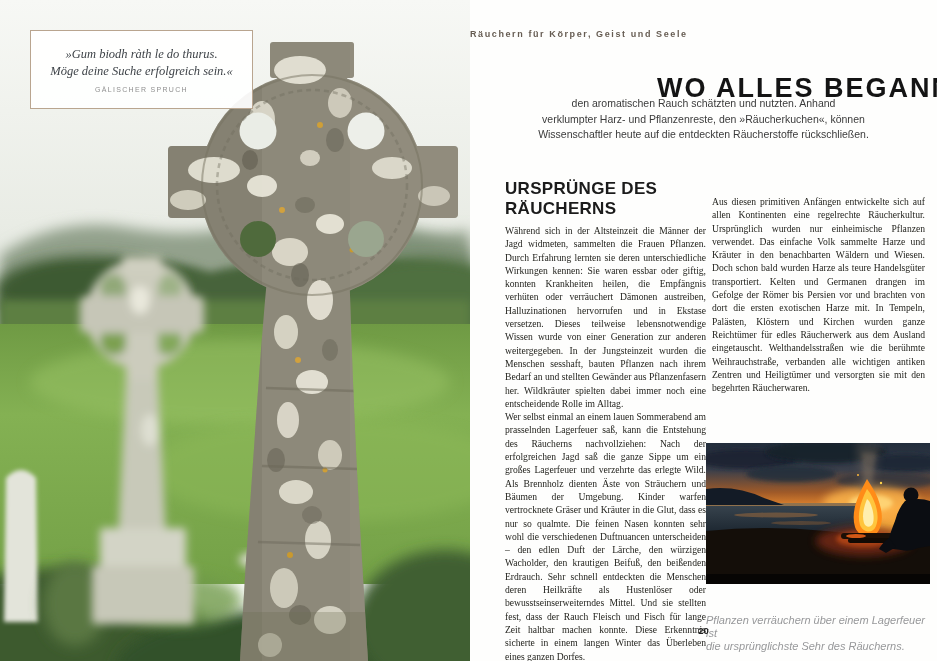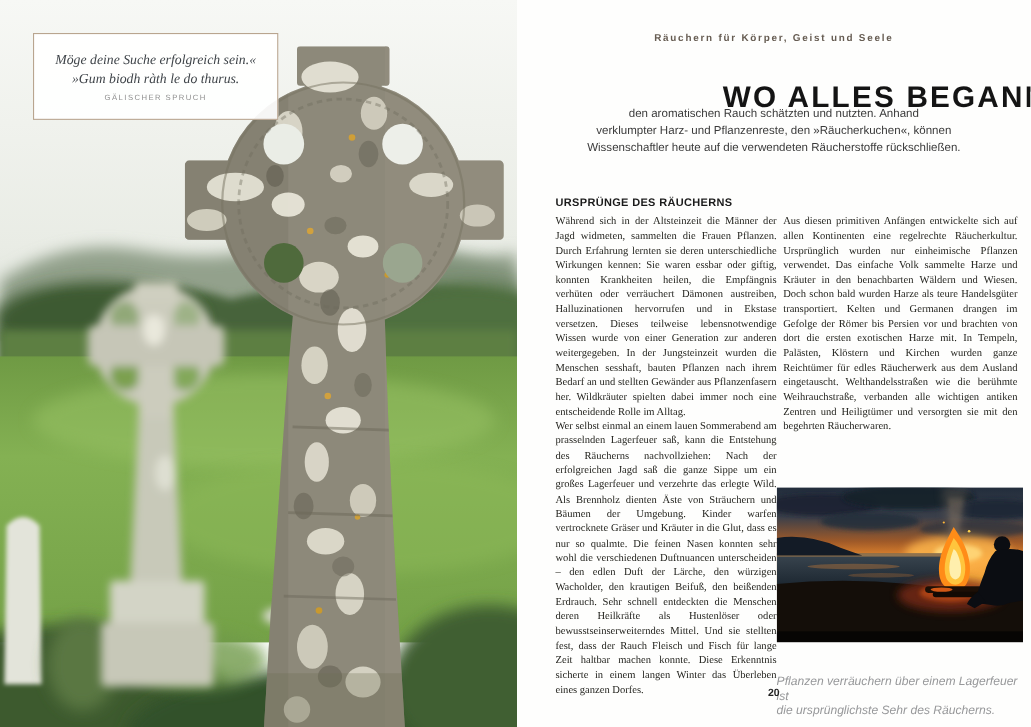--- a/index.html
+++ b/index.html
@@ -9,31 +9,31 @@
   .left-page{position:absolute;left:0;top:0;width:470px;height:661px;overflow:hidden;}
   .left-page svg{display:block;}
   .quote-box{position:absolute;left:30px;top:30px;width:223px;height:79px;box-sizing:border-box;
     background:rgba(255,255,255,0.93);border:1px solid #b9a58f;
     display:flex;flex-direction:column;align-items:center;justify-content:center;text-align:center;}
   .quote-line{font-family:"Liberation Serif",serif;font-style:italic;font-size:12.5px;line-height:17px;color:#3e4348;white-space:nowrap;}
   .quote-attr{margin-top:6px;font-size:7px;letter-spacing:1.3px;color:#8f8f8f;}
 
   
   .right-page{position:absolute;left:470px;top:0;width:467px;height:661px;background:#fefefd;}
-  .running-head{position:absolute;left:0;top:29px;width:100%;text-align:center;
+  .running-head{position:absolute;left:0;top:29px;width:100%;
     font-weight:bold;font-size:9px;letter-spacing:1.6px;color:#665c52;}
   .page-title{position:absolute;left:0;top:57px;width:100%;text-align:right;margin:16px;
     font-weight:bold;font-size:27px;line-height:30px;letter-spacing:2px;color:#141414;}
   .intro{position:absolute;left:0;top:96px;width:100%;text-align:center;
     font-size:10.5px;line-height:15.6px;color:#3b3b3b;}
   .intro div{white-space:nowrap;}
   .col{position:absolute;}
   .col-left{left:35px;top:179px;width:201px;}
   .col-right{left:242px;top:195px;width:213px;}
-  .section-heading{margin:0 0 5px 0;font-weight:bold;font-size:10px;letter-spacing:.3px;color:#1b1b1b;}
+  .section-heading{margin:0 0 5px 0;font-weight:bold;font-size:17px;letter-spacing:.3px;color:#1b1b1b;}
   .body-text p{margin:0;font-family:"Liberation Serif",serif;font-size:9.6px;line-height:13.3px;
     color:#24241f;text-align:justify;hyphens:auto;-webkit-hyphens:auto;}
   .figure{position:absolute;left:236px;top:443px;width:224px;height:141px;overflow:hidden;}
   .caption{position:absolute;left:236px;top:614px;width:224px;font-size:11px;line-height:13px;color:#97989a;font-style:italic;}
   .page-number{position:absolute;left:0;top:625px;width:100%;text-align:center;font-weight:bold;font-size:9.5px;color:#222;}
 </style>
 </head>
 <body>
 
 <div class="spread">
@@ -159,34 +159,34 @@
           <circle cx="258" cy="239" r="18" fill="#4f6a3c"></circle>
           <circle cx="366" cy="239" r="18" fill="#9aa68f"></circle>
 
           <circle cx="312" cy="185" r="95" fill="none" stroke="#6f6b5c" stroke-width="2.5" opacity="0.4" stroke-dasharray="5 4"></circle>
           <circle cx="312" cy="185" r="110" fill="none" stroke="#75715f" stroke-width="2" opacity="0.5"></circle>
         </g>
       </g>
     </svg>
 
     <div class="quote-box">
+      <div class="quote-line">»Gum biodh ràth le do thurus.</div>
       <div class="quote-line">Möge deine Suche erfolgreich sein.«</div>
-      <div class="quote-line">»Gum biodh ràth le do thurus.</div>
       <div class="quote-attr">GÄLISCHER SPRUCH</div>
     </div>
   </div>
 
   <div class="right-page">
     <div class="running-head">Räuchern für Körper, Geist und Seele</div>
     <h1 class="page-title">WO ALLES BEGANN</h1>
 
     <div class="intro">
       <div>den aromatischen Rauch schätzten und nutzten. Anhand</div>
       <div>verklumpter Harz- und Pflanzenreste, den »Räucherkuchen«, können</div>
-      <div>Wissenschaftler heute auf die verwendeten Räucherstoffe rückschließen.</div>
+      <div>Wissenschaftler heute auf die entdeckten Räucherstoffe rückschließen.</div>
     </div>
 
     <div class="col col-left body-text">
       <h2 class="section-heading">URSPRÜNGE DES RÄUCHERNS</h2>
       <p>Während sich in der Altsteinzeit die Männer der Jagd widmeten, sammelten die Frauen Pflanzen. Durch Erfahrung lernten sie deren unterschiedliche Wirkungen kennen: Sie waren essbar oder giftig, konnten Krankheiten heilen, die Empfängnis verhüten oder verräuchert Dämonen austreiben, Halluzinationen hervorrufen und in Ekstase versetzen. Dieses teilweise lebensnotwendige Wissen wurde von einer Generation zur anderen weitergegeben. In der Jungsteinzeit wurden die Menschen sesshaft, bauten Pflanzen nach ihrem Bedarf an und stellten Gewänder aus Pflanzenfasern her. Wildkräuter spielten dabei immer noch eine entscheidende Rolle im Alltag.</p>
       <p>Wer selbst einmal an einem lauen Sommerabend am prasselnden Lagerfeuer saß, kann die Entstehung des Räucherns nachvollziehen: Nach der erfolgreichen Jagd saß die ganze Sippe um ein großes Lagerfeuer und verzehrte das erlegte Wild. Als Brennholz dienten Äste von Sträuchern und Bäumen der Umgebung. Kinder warfen vertrocknete Gräser und Kräuter in die Glut, dass es nur so qualmte. Die feinen Nasen konnten sehr wohl die verschiedenen Duftnuancen unterscheiden – den edlen Duft der Lärche, den würzigen Wacholder, den krautigen Beifuß, den beißenden Erdrauch. Sehr schnell entdeckten die Menschen deren Heilkräfte als Hustenlöser oder bewusstseinserweiterndes Mittel. Und sie stellten fest, dass der Rauch Fleisch und Fisch für lange Zeit haltbar machen konnte. Diese Erkenntnis sicherte in einem langen Winter das Überleben eines ganzen Dorfes.</p>
     </div>
 
     <div class="col col-right body-text">
       <p>Aus diesen primitiven Anfängen entwickelte sich auf allen Kontinenten eine regelrechte Räucherkultur. Ursprünglich wurden nur einheimische Pflanzen verwendet. Das einfache Volk sammelte Harze und Kräuter in den benachbarten Wäldern und Wiesen. Doch schon bald wurden Harze als teure Handelsgüter transportiert. Kelten und Germanen drangen im Gefolge der Römer bis Persien vor und brachten von dort die ersten exotischen Harze mit. In Tempeln, Palästen, Klöstern und Kirchen wurden ganze Reichtümer für edles Räucherwerk aus dem Ausland eingetauscht. Welthandelsstraßen wie die berühmte Weihrauchstraße, verbanden alle wichtigen antiken Zentren und Heiligtümer und versorgten sie mit den begehrten Räucherwaren.</p>

